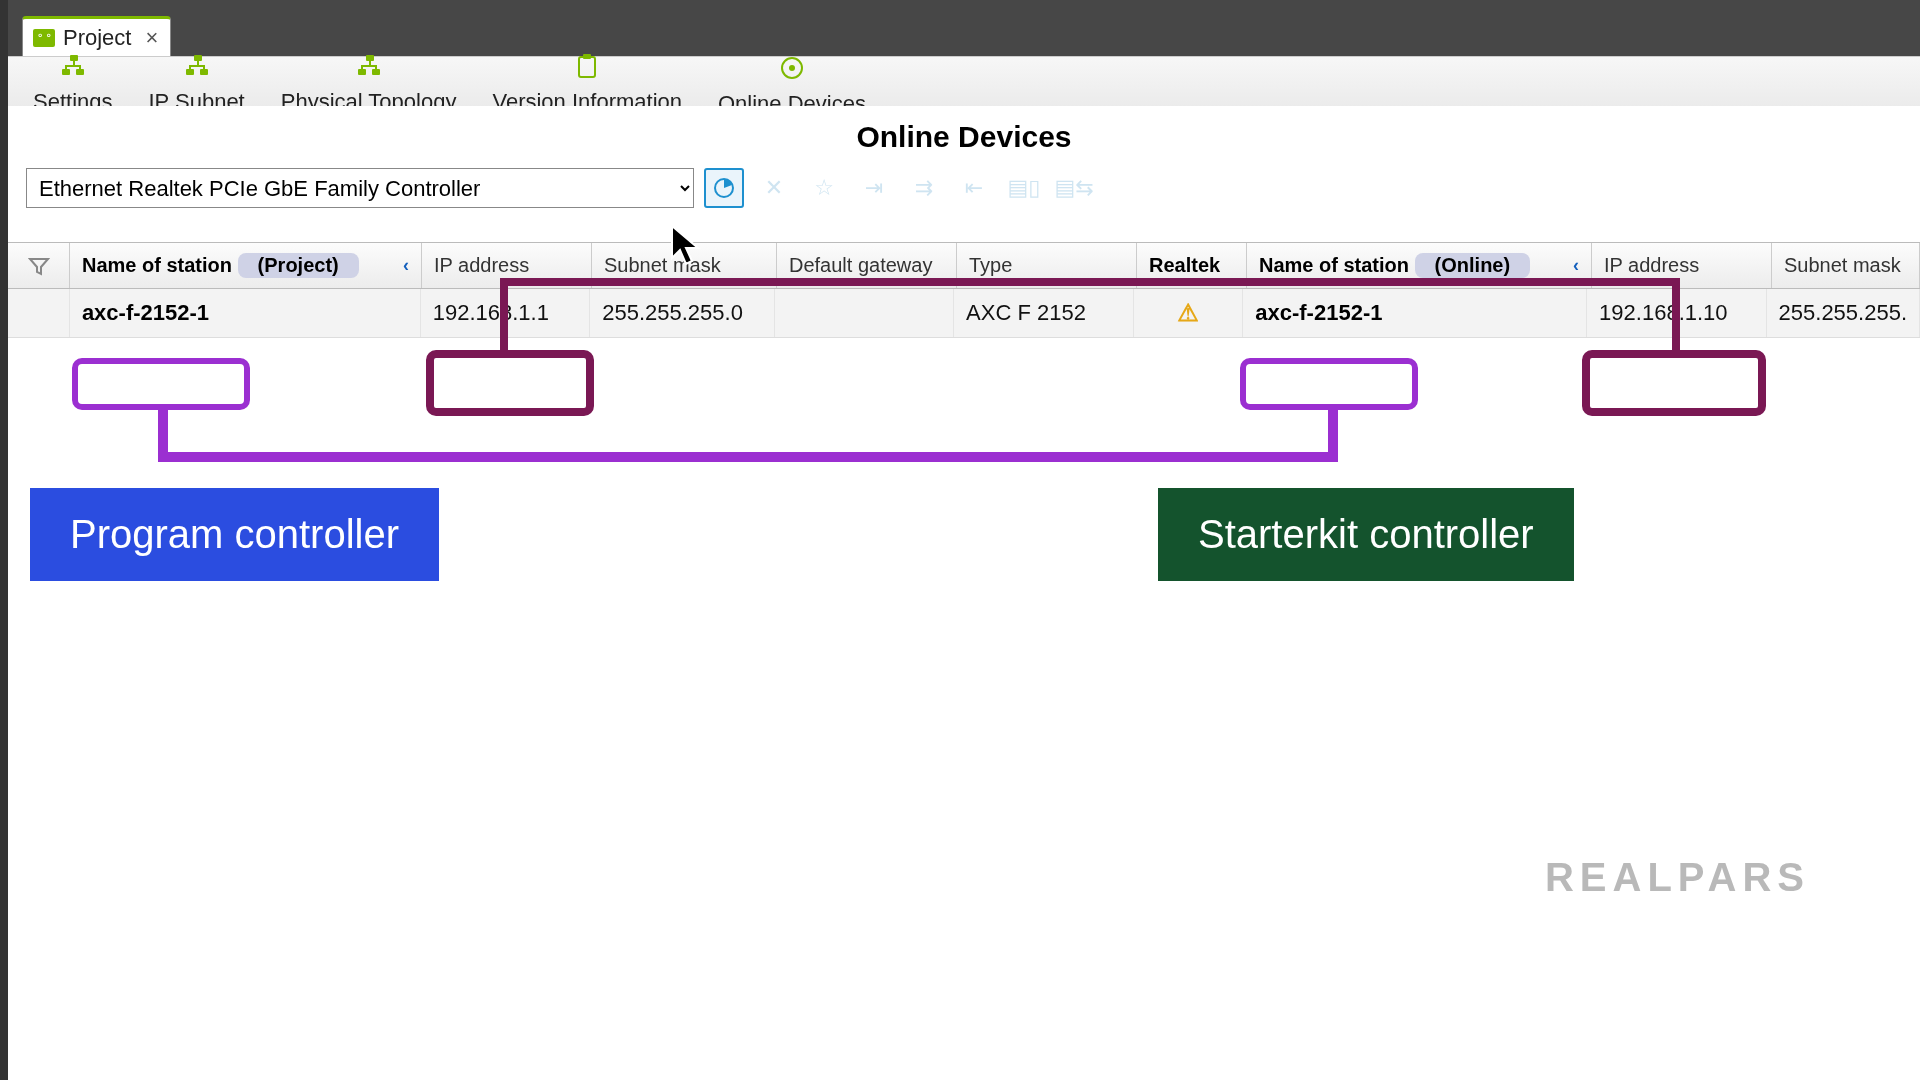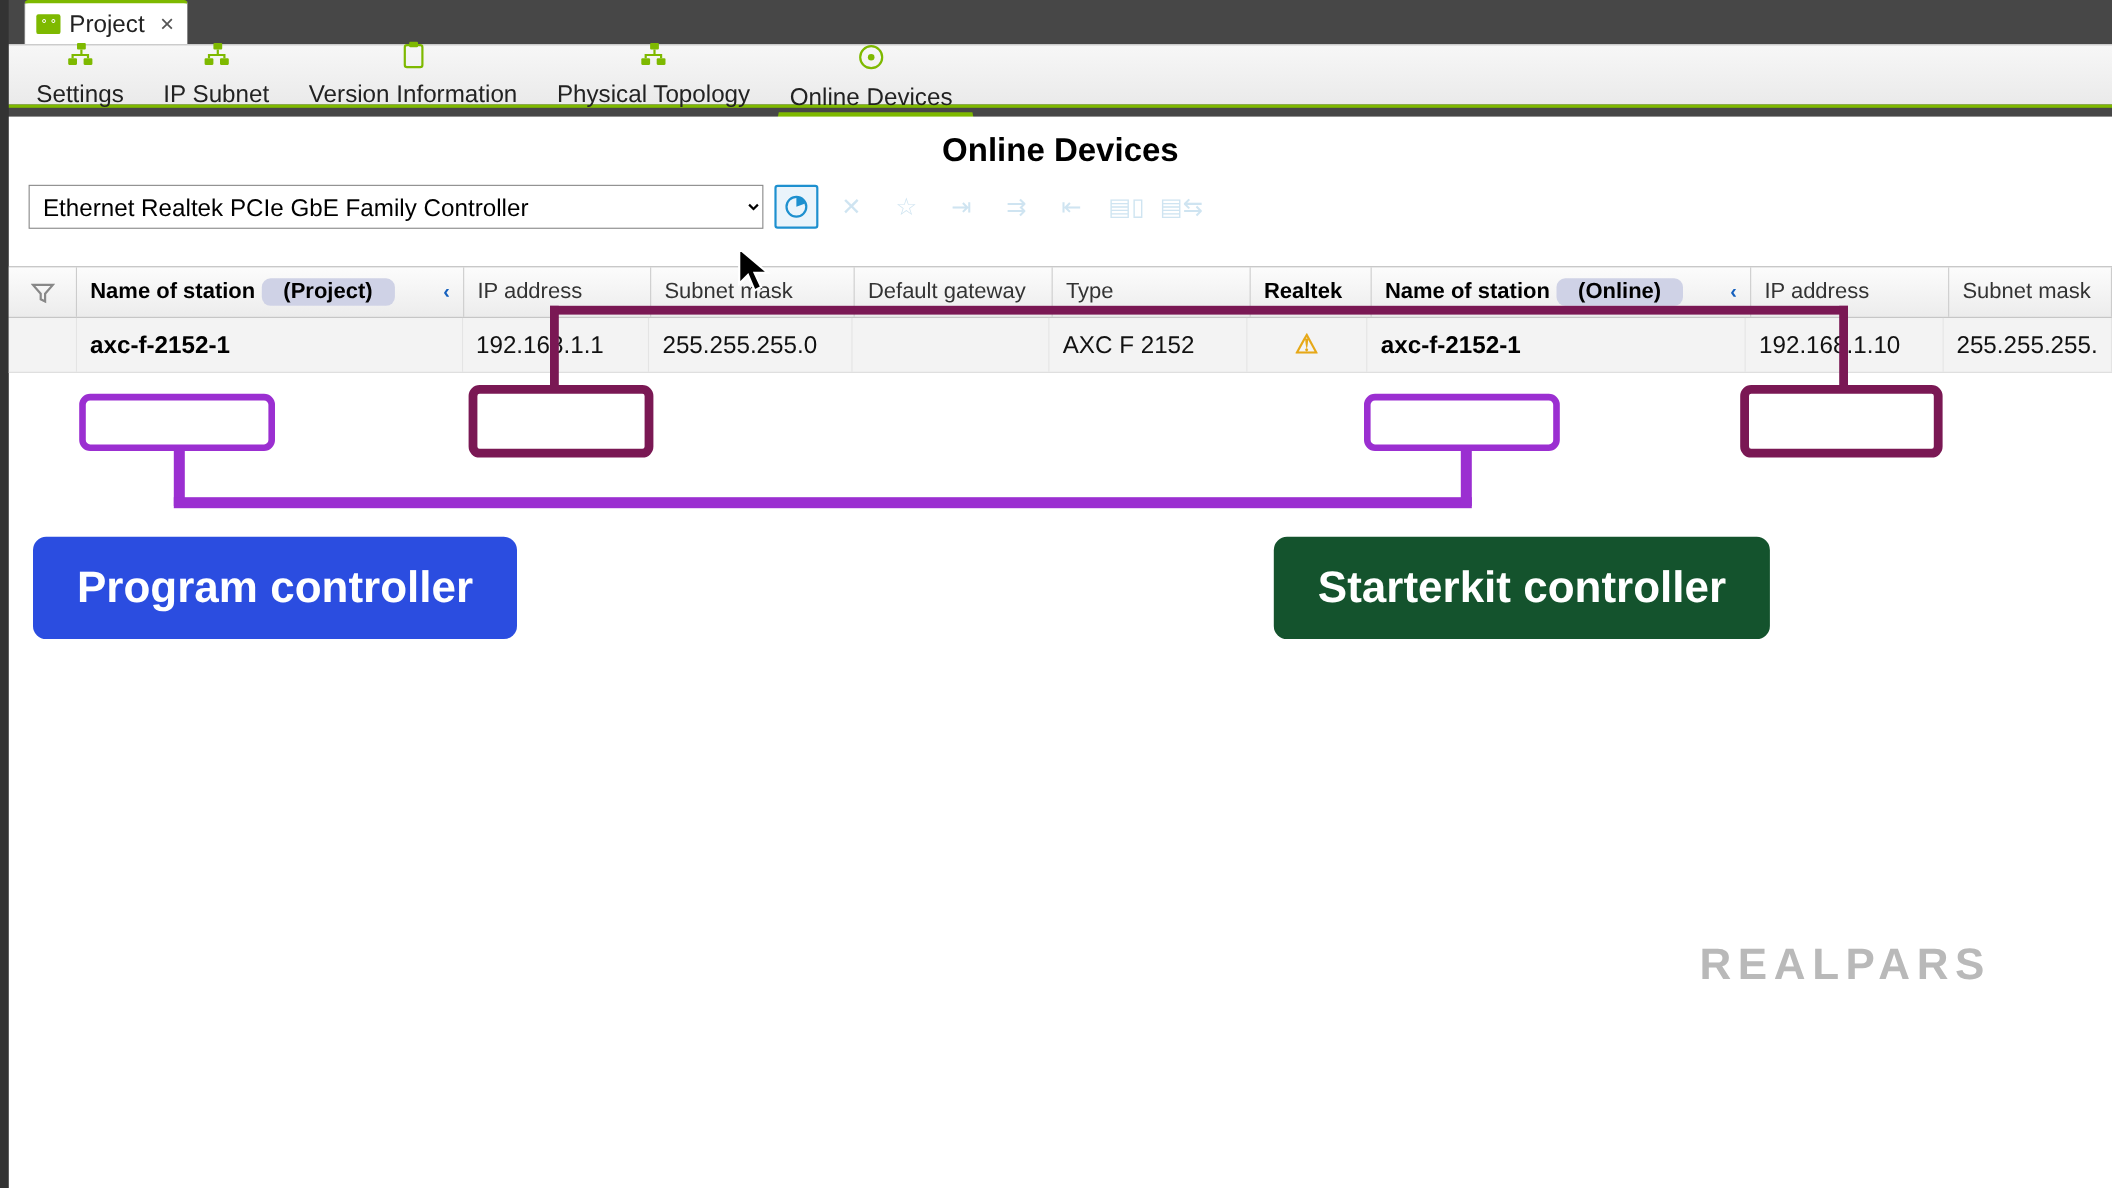--- a/index.html
+++ b/index.html
@@ -10,21 +10,21 @@
     height: 1080px;
     overflow: hidden;
     position: relative;
   }
   .app-frame {
     position: absolute;
     left: 8px; top: 0; right: 0; bottom: 0;
     background: #474747;
   }
   .tab-strip {
-    height: 40px;
+    height: 56px;
     background: #474747;
     display: flex;
     align-items: flex-end;
     padding-left: 14px;
   }
   .file-tab {
     background: #fff;
     border: 1px solid #888;
     border-bottom: none;
     border-top: 3px solid #7eb900;
@@ -154,24 +154,24 @@
     white-space:nowrap;
   }
   .warn-icon { margin:0 auto; }
   .chev { font-size:18px; color:#1560bd; margin-left:auto; font-weight:bold;}
   
   .anno { position:absolute; border-style:solid; border-radius:10px; pointer-events:none;}
   .box-purple { border-color:#9b2fd1; border-width:6px;}
   .box-magenta { border-color:#7a1854; border-width:8px;}
   .callout {
     position:absolute;
-    color:#fff; font-weight:700;
+    color:#fff; font-weight:400;
     font-size:40px;
     padding: 24px 40px;
-    border-radius:12px;
+    border-radius:0;
   }
   .callout.blue { background:#2b4de0;}
   .callout.navy { background:#14532d;}
   .connector { position:absolute; background:#9b2fd1; }
   .cursor-icon { position:absolute; pointer-events:none;}
   .watermark {
     position:absolute;
     right:110px; bottom:180px;
     font-size:40px;
     letter-spacing:6px;
@@ -212,36 +212,36 @@
             <rect x="2" y="16" width="8" height="6" rx="1" fill="#7eb900"></rect>
             <rect x="16" y="16" width="8" height="6" rx="1" fill="#7eb900"></rect>
             <path d="M14 8 V13 M14 13 H6 V16 M14 13 H20 V16" stroke="#7eb900" stroke-width="2" fill="none"></path>
           </svg>
       </span>
       <span>IP Subnet</span>
     </div>
     <div class="view-tab">
       <span class="vt-icon">
         <svg width="26" height="26">
-            <rect x="5" y="4" width="16" height="20" rx="2" fill="none" stroke="#7eb900" stroke-width="2"></rect>
-            <rect x="9" y="1" width="8" height="5" rx="1" fill="#7eb900"></rect>
-          </svg>
-      </span>
-      <span>Version Information</span>
-    </div>
-    <div class="view-tab">
-      <span class="vt-icon">
-        <svg width="26" height="26">
             <rect x="10" y="2" width="8" height="6" rx="1" fill="#7eb900"></rect>
             <rect x="2" y="16" width="8" height="6" rx="1" fill="#7eb900"></rect>
             <rect x="16" y="16" width="8" height="6" rx="1" fill="#7eb900"></rect>
             <path d="M14 8 V13 M14 13 H6 V16 M14 13 H20 V16" stroke="#7eb900" stroke-width="2" fill="none"></path>
           </svg>
       </span>
       <span>Physical Topology</span>
+    </div>
+    <div class="view-tab">
+      <span class="vt-icon">
+        <svg width="26" height="26">
+            <rect x="5" y="4" width="16" height="20" rx="2" fill="none" stroke="#7eb900" stroke-width="2"></rect>
+            <rect x="9" y="1" width="8" height="5" rx="1" fill="#7eb900"></rect>
+          </svg>
+      </span>
+      <span>Version Information</span>
     </div>
     <div class="view-tab active">
       <span class="vt-icon">
         <svg width="26" height="26">
             <circle cx="13" cy="13" r="10" fill="none" stroke="#7eb900" stroke-width="2"></circle>
             <circle cx="13" cy="13" r="3" fill="#7eb900"></circle>
           </svg>
       </span>
       <span>Online Devices</span>
     </div>

